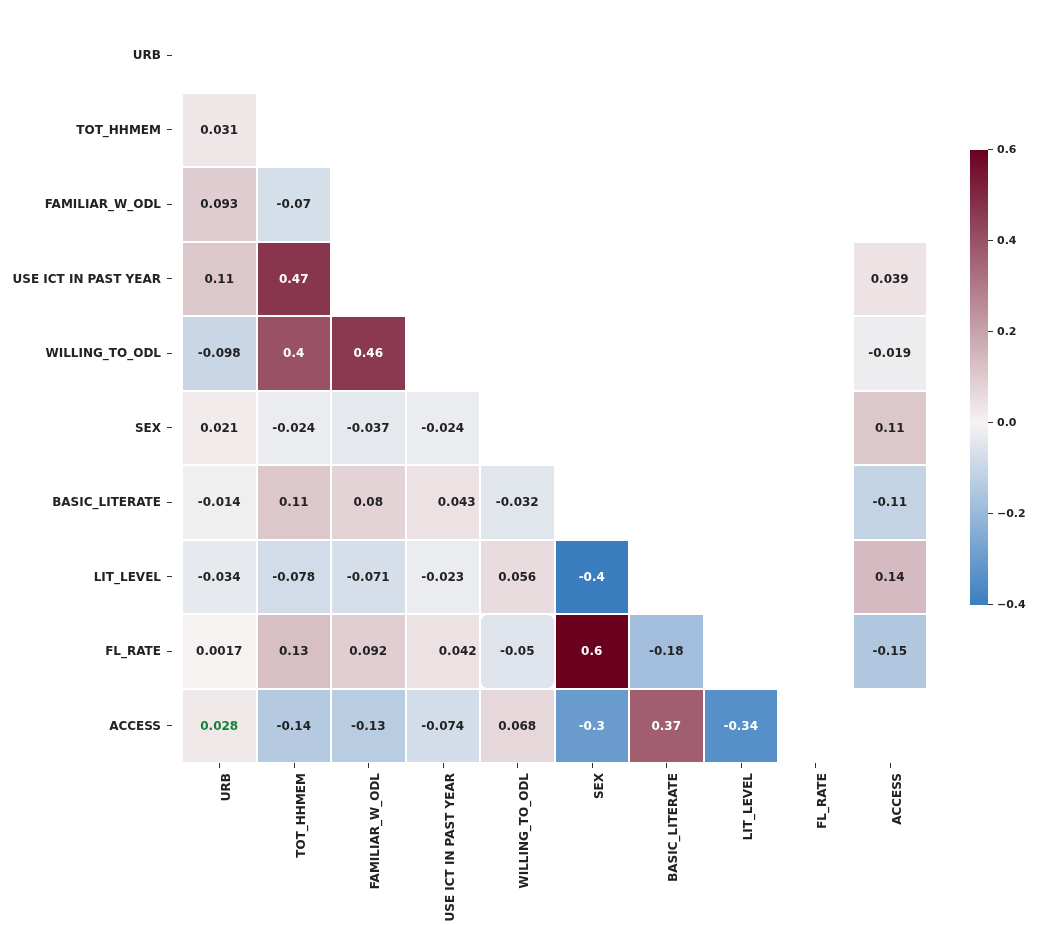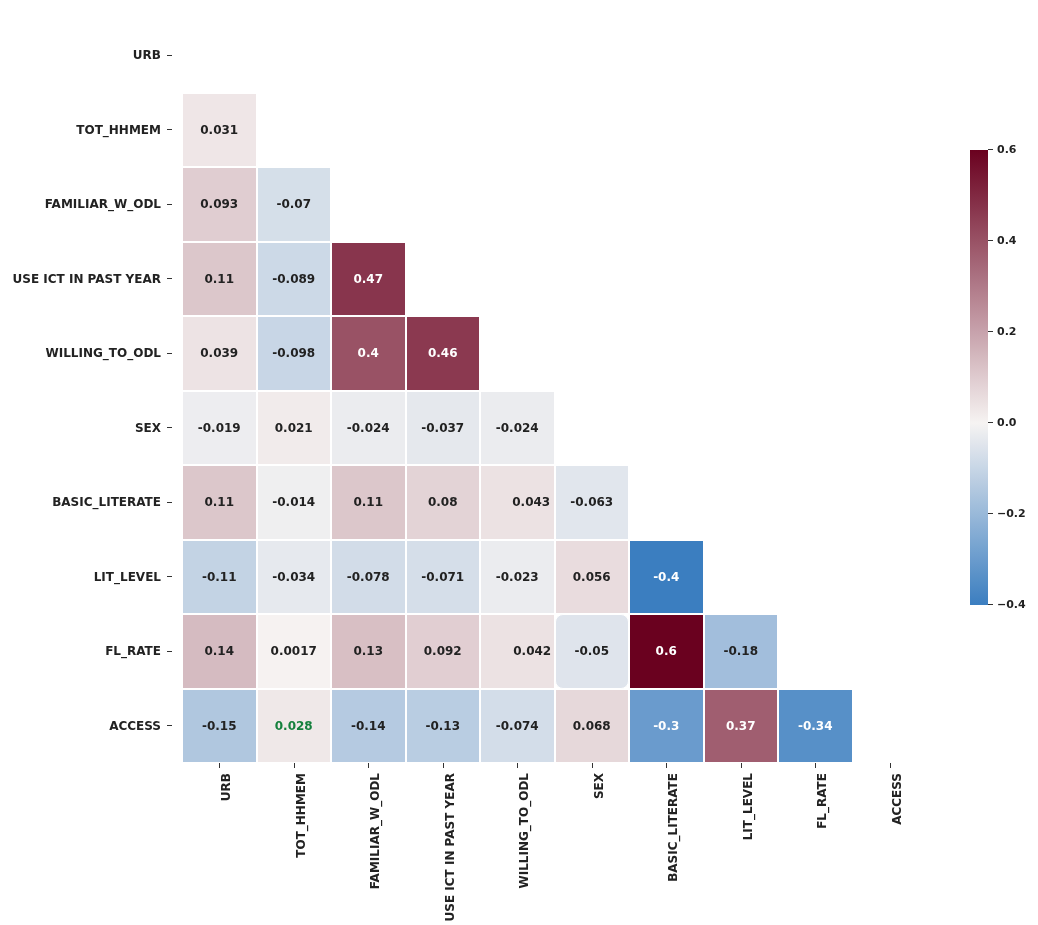--- a/index.html
+++ b/index.html
@@ -211,23 +211,20 @@
         <div class="cell masked"></div>
         <div class="cell masked"></div>
         <div class="cell masked"></div>
         <div class="cell masked"></div>
         <div class="cell masked"></div>
         <div class="cell masked"></div>
         <div class="cell masked"></div>
         <div class="cell" style="background: rgb(220, 199, 203); color: rgb(34, 34, 34);">
           <span>0.11</span>
         </div>
-        <div class="cell" style="background: rgb(204, 217, 231); color: rgb(34, 34, 34);">
-          <span>-0.089</span>
-        </div>
         <div class="cell" style="background: rgb(136, 53, 77); color: rgb(255, 255, 255);">
           <span>0.47</span>
         </div>
         <div class="cell masked"></div>
         <div class="cell masked"></div>
         <div class="cell masked"></div>
         <div class="cell masked"></div>
         <div class="cell masked"></div>
         <div class="cell masked"></div>
         <div class="cell masked"></div>
@@ -278,21 +275,21 @@
         <div class="cell" style="background: rgb(220, 199, 203); color: rgb(34, 34, 34);">
           <span>0.11</span>
         </div>
         <div class="cell" style="background: rgb(227, 211, 214); color: rgb(34, 34, 34);">
           <span>0.08</span>
         </div>
         <div class="cell" style="background: rgb(236, 226, 227); color: rgb(34, 34, 34); padding-left: 28px;">
           <span>0.043</span>
         </div>
         <div class="cell" style="background: rgb(225, 230, 237); color: rgb(34, 34, 34);">
-          <span>-0.063</span>
+          <span>-0.032</span>
         </div>
         <div class="cell masked"></div>
         <div class="cell masked"></div>
         <div class="cell masked"></div>
         <div class="cell masked"></div>
         <div class="cell" style="background: rgb(195, 211, 228); color: rgb(34, 34, 34);">
           <span>-0.11</span>
         </div>
         <div class="cell" style="background: rgb(230, 233, 238); color: rgb(34, 34, 34);">
           <span>-0.034</span>

